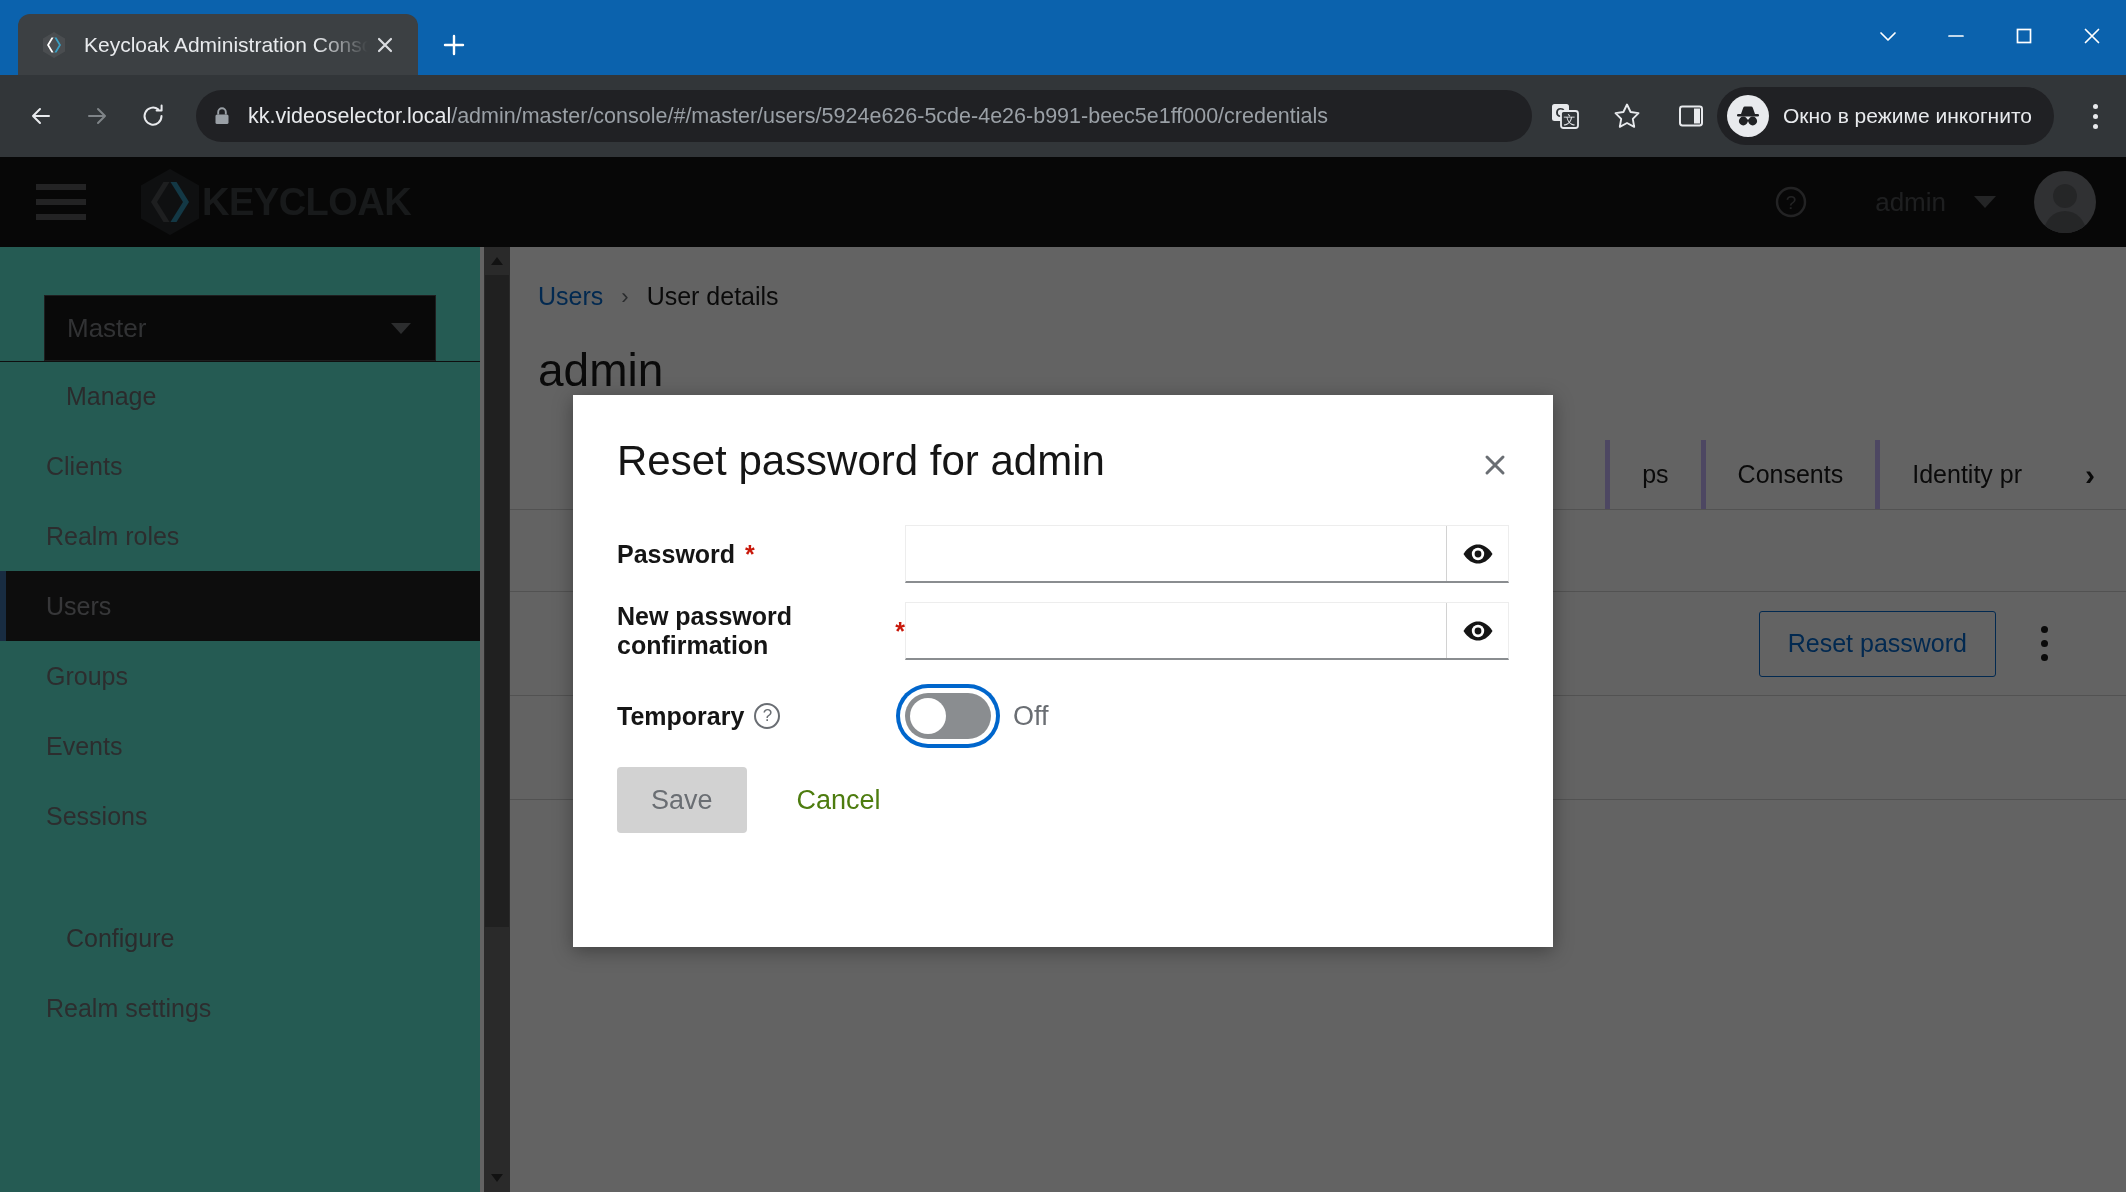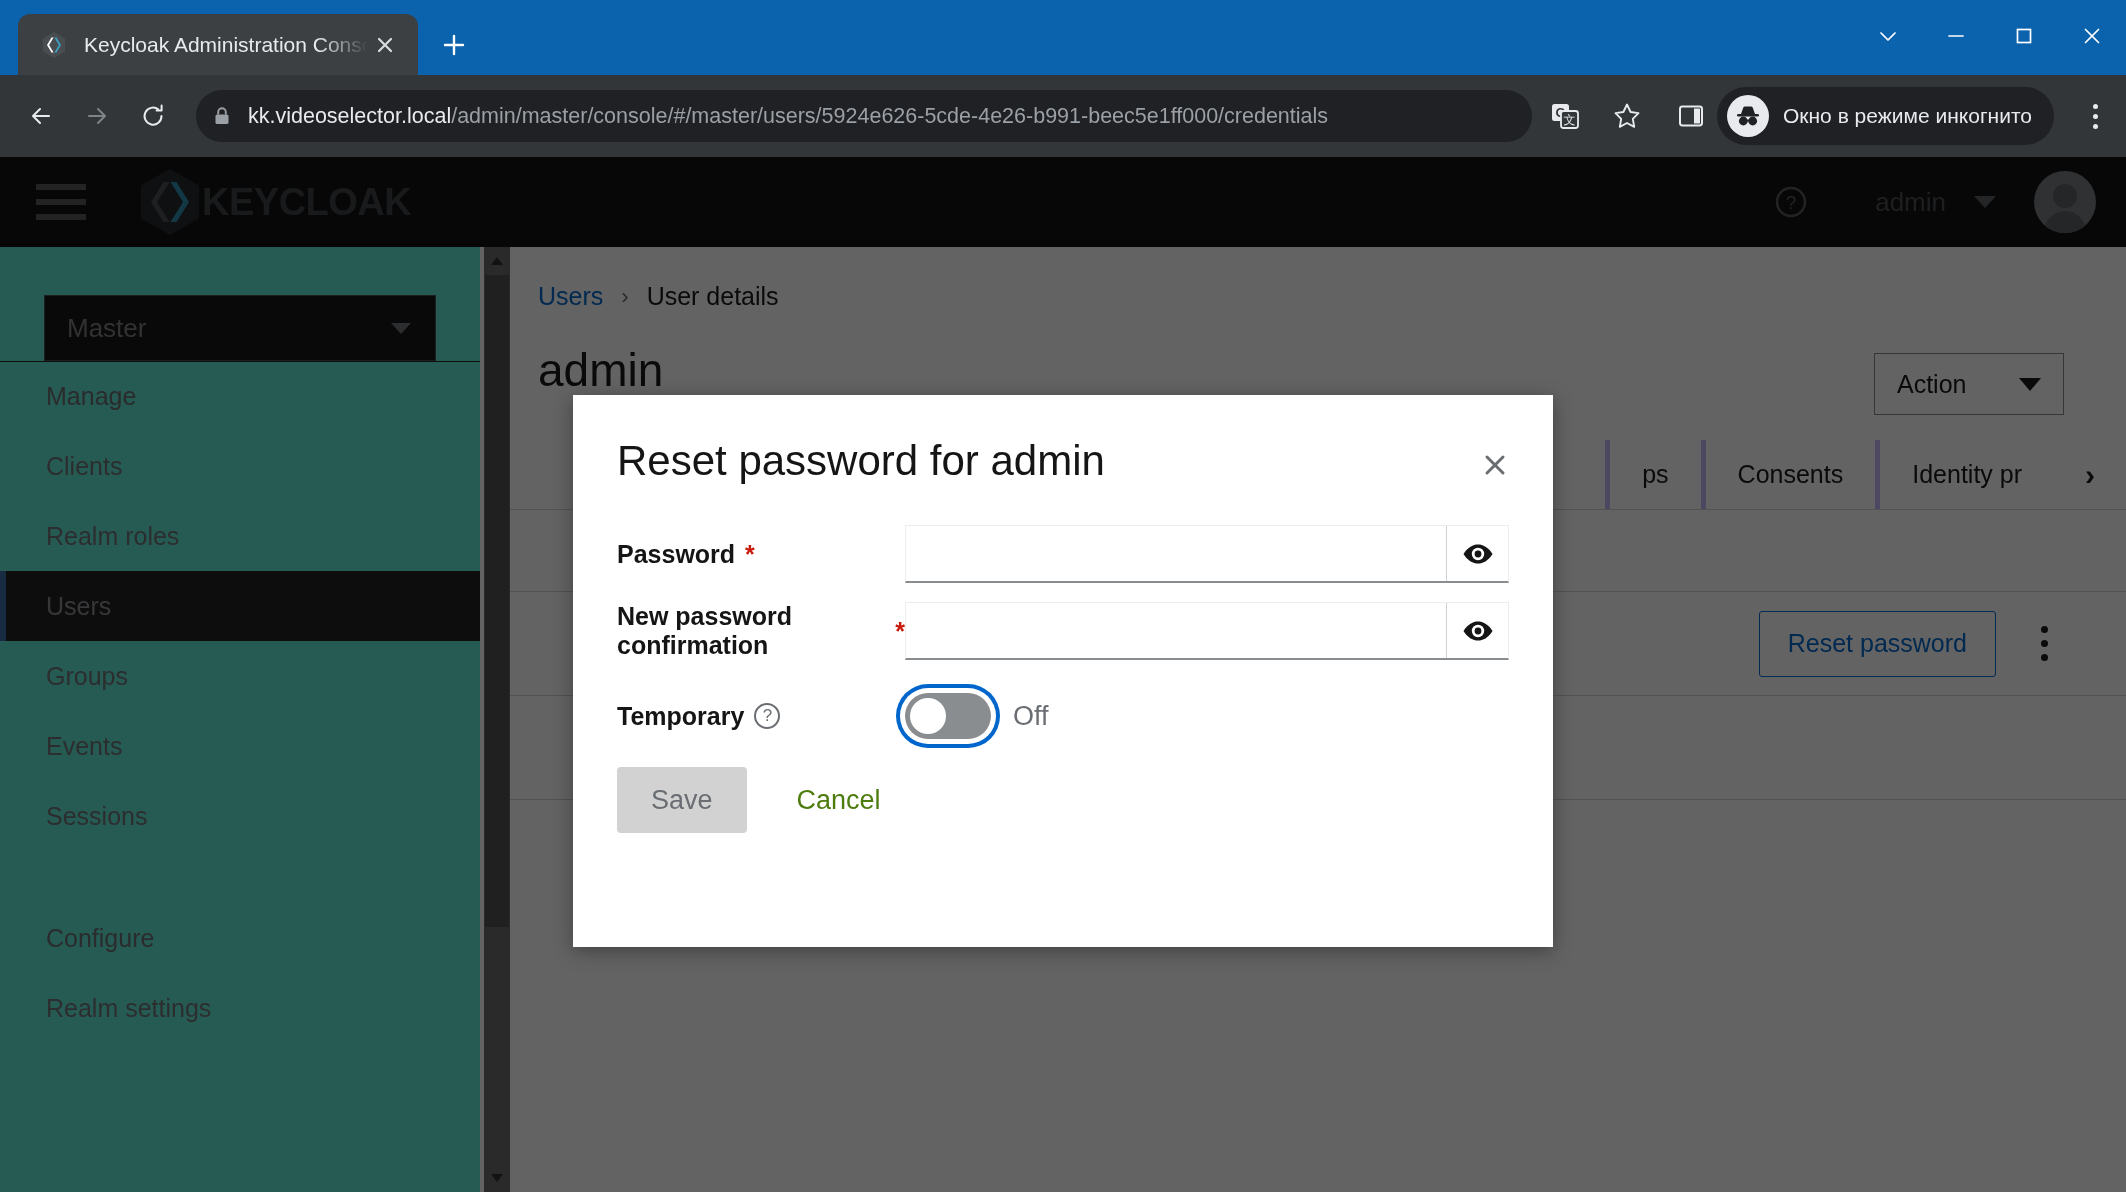--- a/index.html
+++ b/index.html
@@ -173,21 +173,21 @@
   #realm-select {
     margin: 48px 44px 0 44px;
     height: 66px; border: 1px solid #4a4b4d; background: #131313;
     display: flex; align-items: center; justify-content: space-between;
     padding: 0 24px 0 22px;
   }
   #realm-select-label { color: #7d7f83; font-size: 26px; }
   #realm-caret { width: 0; height: 0; border-left: 10px solid transparent; border-right: 10px solid transparent; border-top: 11px solid #6f7175; }
   .nav-section-label {
     color: #6a6c70; font-size: 25px;
-    padding: 0 0 0 46px; height: 70px; display: flex; align-items: center;
+    padding: 0 0 0 66px; height: 70px; display: flex; align-items: center;
     border-top: 1px solid #242424;
   }
   .nav-item {
     height: 70px; display: flex; align-items: center;
     padding-left: 46px; color: #6f7175; font-size: 25px;
     position: relative;
   }
   .nav-item.active {
     background: #1f1f1f; color: #8b8d91;
   }
@@ -570,24 +570,20 @@
 
     <div id="content">
       <div id="breadcrumb">
         <span class="crumb-link">Users</span>
         <span class="crumb-sep">›</span>
         <span class="crumb-current">User details</span>
       </div>
 
       <div id="page-title">admin</div>
 
-      <div id="action-dropdown">
-        <span>Action</span>
-        <span id="action-caret"></span>
-      </div>
 
       <div id="tabs-row">
         <div id="tabs-spacer"></div>
         <div class="tab-item">ps</div>
         <div class="tab-item">Consents</div>
         <div class="tab-item">Identity pr</div>
         <div id="tabs-scroll-right">›</div>
       </div>
 
       <div id="cred-table">

